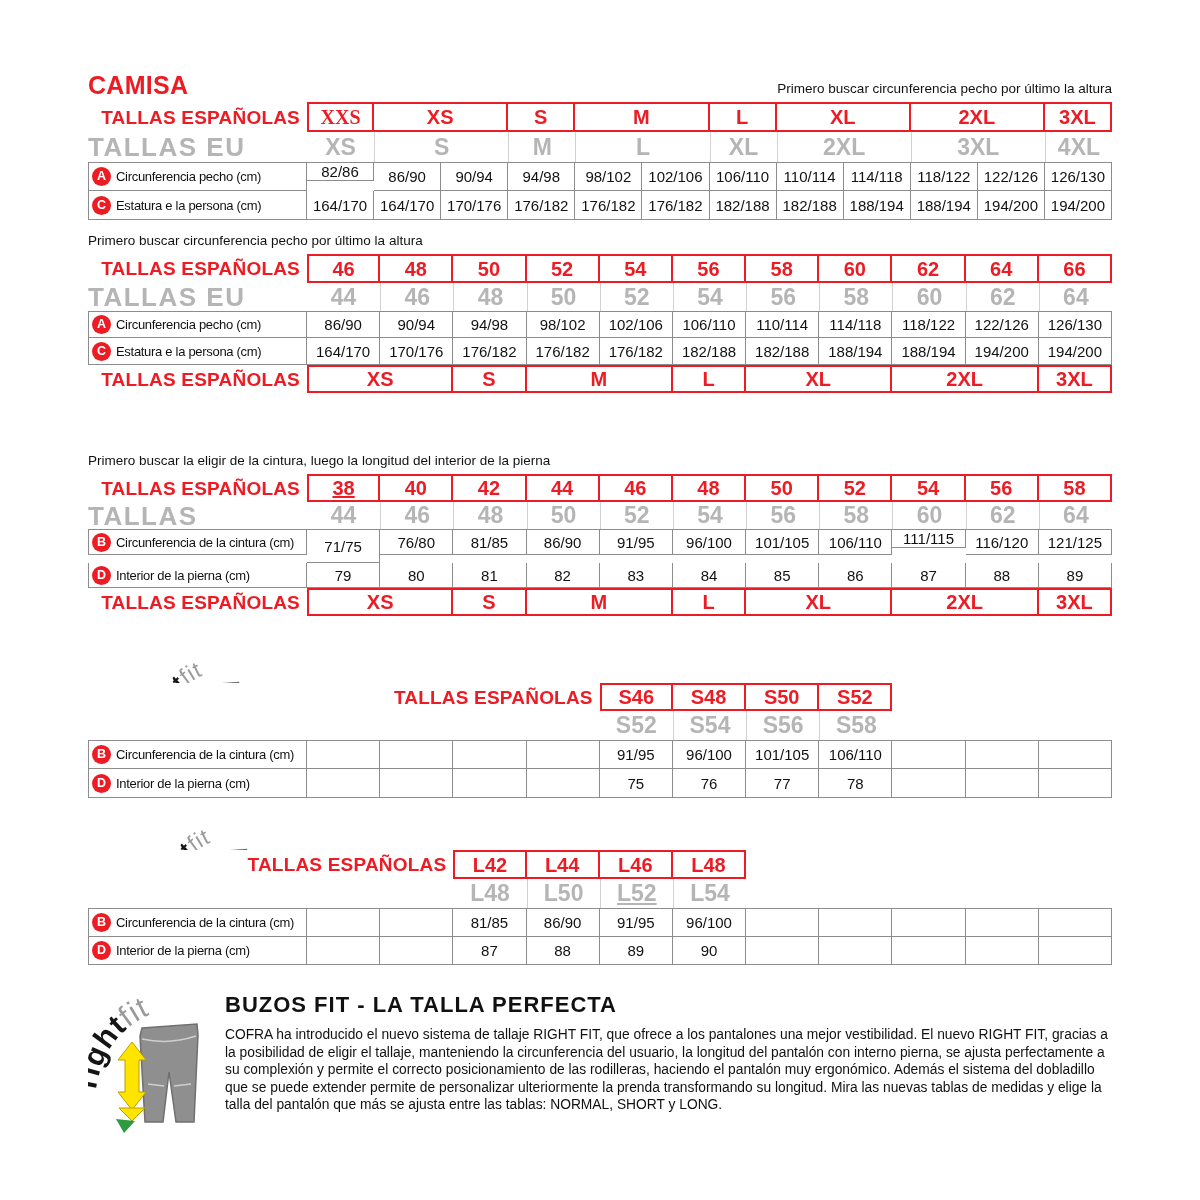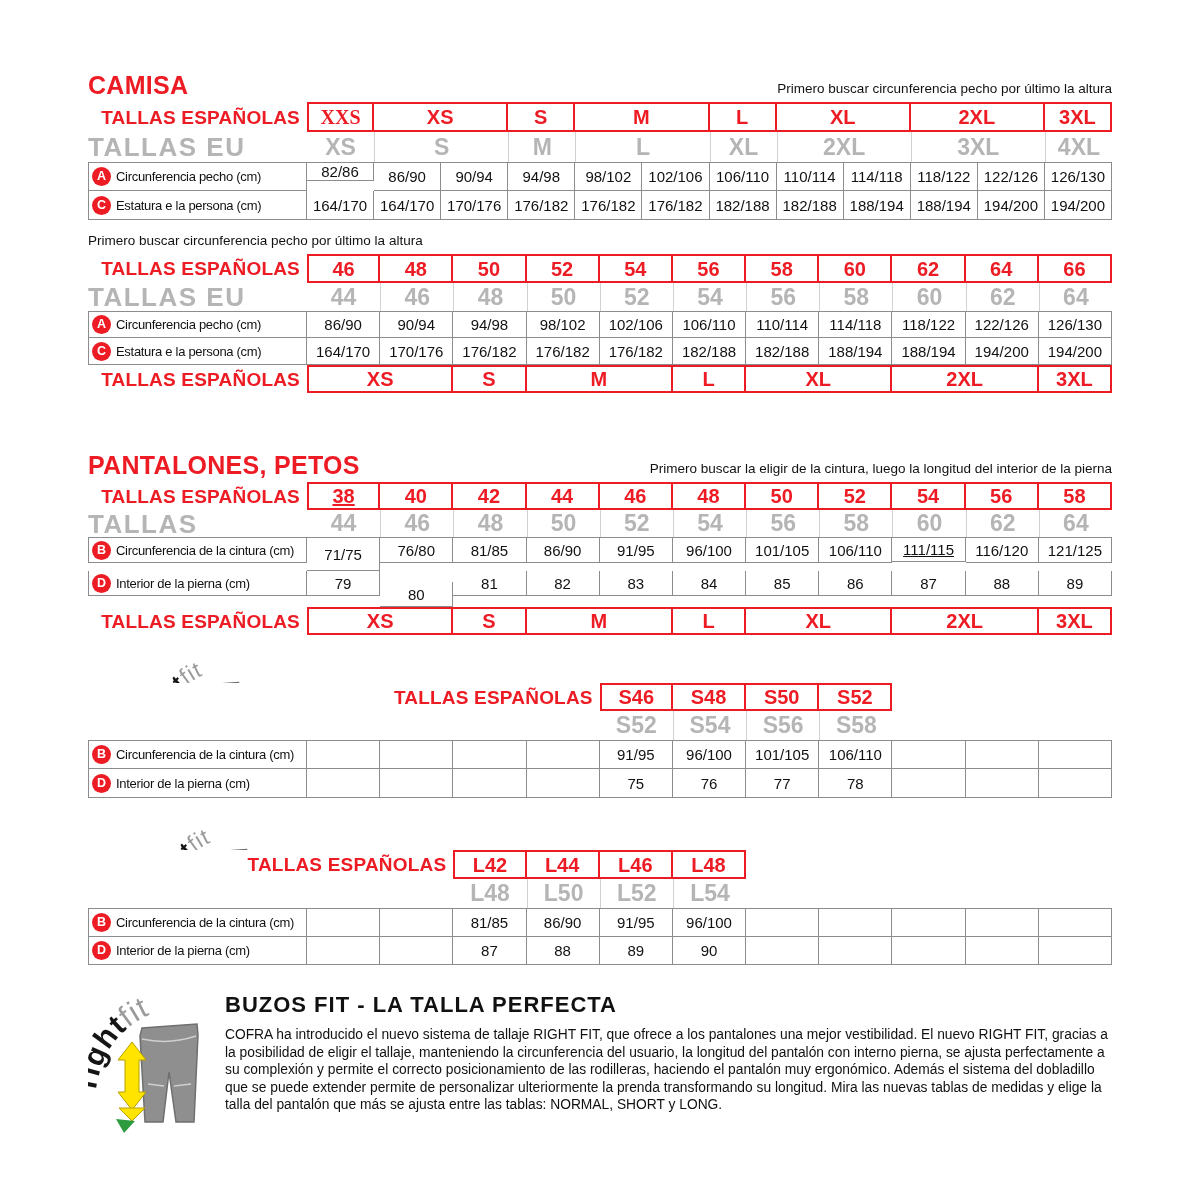--- a/index.html
+++ b/index.html
@@ -179,21 +179,20 @@
         <div class="cell c-red ml" style="grid-column: span 2; height: 28px;">M</div>
         <div class="cell c-red ml" style="height: 28px;">L</div>
         <div class="cell c-red ml" style="grid-column: span 2; height: 28px;">XL</div>
         <div class="cell c-red ml" style="grid-column: span 2; height: 28px;">2XL</div>
         <div class="cell c-red ml" style="height: 28px;">3XL</div>
       </div>
   </section>
 
   <section class="sec" id="sec-pantalones">
     <div class="sec-head">
-      <h2 class="sec-title">PANTALONES, PETOS</h2>
       <div class="note">Primero buscar la eligir de la cintura, luego la longitud del interior de la pierna</div>
     </div>
     <div class="tbl" id="tbl-pantalones" style="grid-template-columns: 219px repeat(11, 1fr);">
         <div class="cell c-redlabel" style="height: 28px;">TALLAS ESPAÑOLAS</div>
         <div class="cell c-red" style="height: 28px; text-decoration: underline;">38</div>
         <div class="cell c-red ml" style="height: 28px;">40</div>
         <div class="cell c-red ml" style="height: 28px;">42</div>
         <div class="cell c-red ml" style="height: 28px;">44</div>
         <div class="cell c-red ml" style="height: 28px;">46</div>
         <div class="cell c-red ml" style="height: 28px;">48</div>
@@ -219,29 +218,29 @@
           <span class="rl-text">Circunferencia de la cintura (cm)</span>
         </div>
         <div class="cell c-val bd-r bd-b bd-t" style="height: 34px;">71/75</div>
         <div class="cell c-val bd-r bd-b bd-t" style="height: 26px;">76/80</div>
         <div class="cell c-val bd-r bd-b bd-t" style="height: 26px;">81/85</div>
         <div class="cell c-val bd-r bd-b bd-t" style="height: 26px;">86/90</div>
         <div class="cell c-val bd-r bd-b bd-t" style="height: 26px;">91/95</div>
         <div class="cell c-val bd-r bd-b bd-t" style="height: 26px;">96/100</div>
         <div class="cell c-val bd-r bd-b bd-t" style="height: 26px;">101/105</div>
         <div class="cell c-val bd-r bd-b bd-t" style="height: 26px;">106/110</div>
-        <div class="cell c-val bd-r bd-b bd-t" style="height: 25px; text-decoration: underline;">111/115</div>
+        <div class="cell c-val bd-r bd-b bd-t" style="height: 19px;">111/115</div>
         <div class="cell c-val bd-r bd-b bd-t" style="height: 26px;">116/120</div>
         <div class="cell c-val bd-r bd-b bd-t" style="height: 26px;">121/125</div>
         <div class="cell bd-l bd-r bd-b c-rowlabel" style="height: 25px;">
           <span class="badge">D</span>
           <span class="rl-text">Interior de la pierna (cm)</span>
         </div>
         <div class="cell c-val bd-r bd-b" style="height: 25px;">79</div>
-        <div class="cell c-val bd-r bd-b" style="height: 25px; margin-top: 11px;">80</div>
+        <div class="cell c-val bd-r bd-b" style="height: 25px;">80</div>
         <div class="cell c-val bd-r bd-b" style="height: 25px;">81</div>
         <div class="cell c-val bd-r bd-b" style="height: 25px;">82</div>
         <div class="cell c-val bd-r bd-b" style="height: 25px;">83</div>
         <div class="cell c-val bd-r bd-b" style="height: 25px;">84</div>
         <div class="cell c-val bd-r bd-b" style="height: 25px;">85</div>
         <div class="cell c-val bd-r bd-b" style="height: 25px;">86</div>
         <div class="cell c-val bd-r bd-b" style="height: 25px;">87</div>
         <div class="cell c-val bd-r bd-b" style="height: 25px;">88</div>
         <div class="cell c-val bd-r bd-b" style="height: 25px;">89</div>
         <div class="cell c-redlabel" style="height: 28px;">TALLAS ESPAÑOLAS</div>
@@ -336,21 +335,21 @@
     <div class="tbl" id="tbl-long" style="grid-template-columns: 219px repeat(11, 1fr);">
         <div class="cell c-redlabel" style="grid-column: span 3; height: 29px;">TALLAS ESPAÑOLAS</div>
         <div class="cell c-red" style="height: 29px;">L42</div>
         <div class="cell c-red ml" style="height: 29px;">L44</div>
         <div class="cell c-red ml" style="height: 29px;">L46</div>
         <div class="cell c-red ml" style="height: 29px;">L48</div>
         <div class="cell c-blank" style="grid-column: span 5; height: 29px;"></div>
         <div class="cell c-blank" style="grid-column: span 3; height: 29px;"></div>
         <div class="cell c-gray" style="height: 29px;">L48</div>
         <div class="cell c-gray sepl" style="height: 29px;">L50</div>
-        <div class="cell c-gray sepl" style="height: 29px;">L52</div>
+        <div class="cell c-gray sepl" style="height: 29px; text-decoration: underline;">L52</div>
         <div class="cell c-gray sepl" style="height: 29px;">L54</div>
         <div class="cell c-blank" style="grid-column: span 5; height: 29px;"></div>
         <div class="cell bd-l bd-r bd-b bd-t c-rowlabel" style="height: 29px;">
           <span class="badge">B</span>
           <span class="rl-text">Circunferencia de la cintura (cm)</span>
         </div>
         <div class="cell c-empty bd-r bd-b bd-t" style="height: 29px;"></div>
         <div class="cell c-empty bd-r bd-b bd-t" style="height: 29px;"></div>
         <div class="cell c-val bd-r bd-b bd-t" style="height: 29px;">81/85</div>
         <div class="cell c-val bd-r bd-b bd-t" style="height: 29px;">86/90</div>

